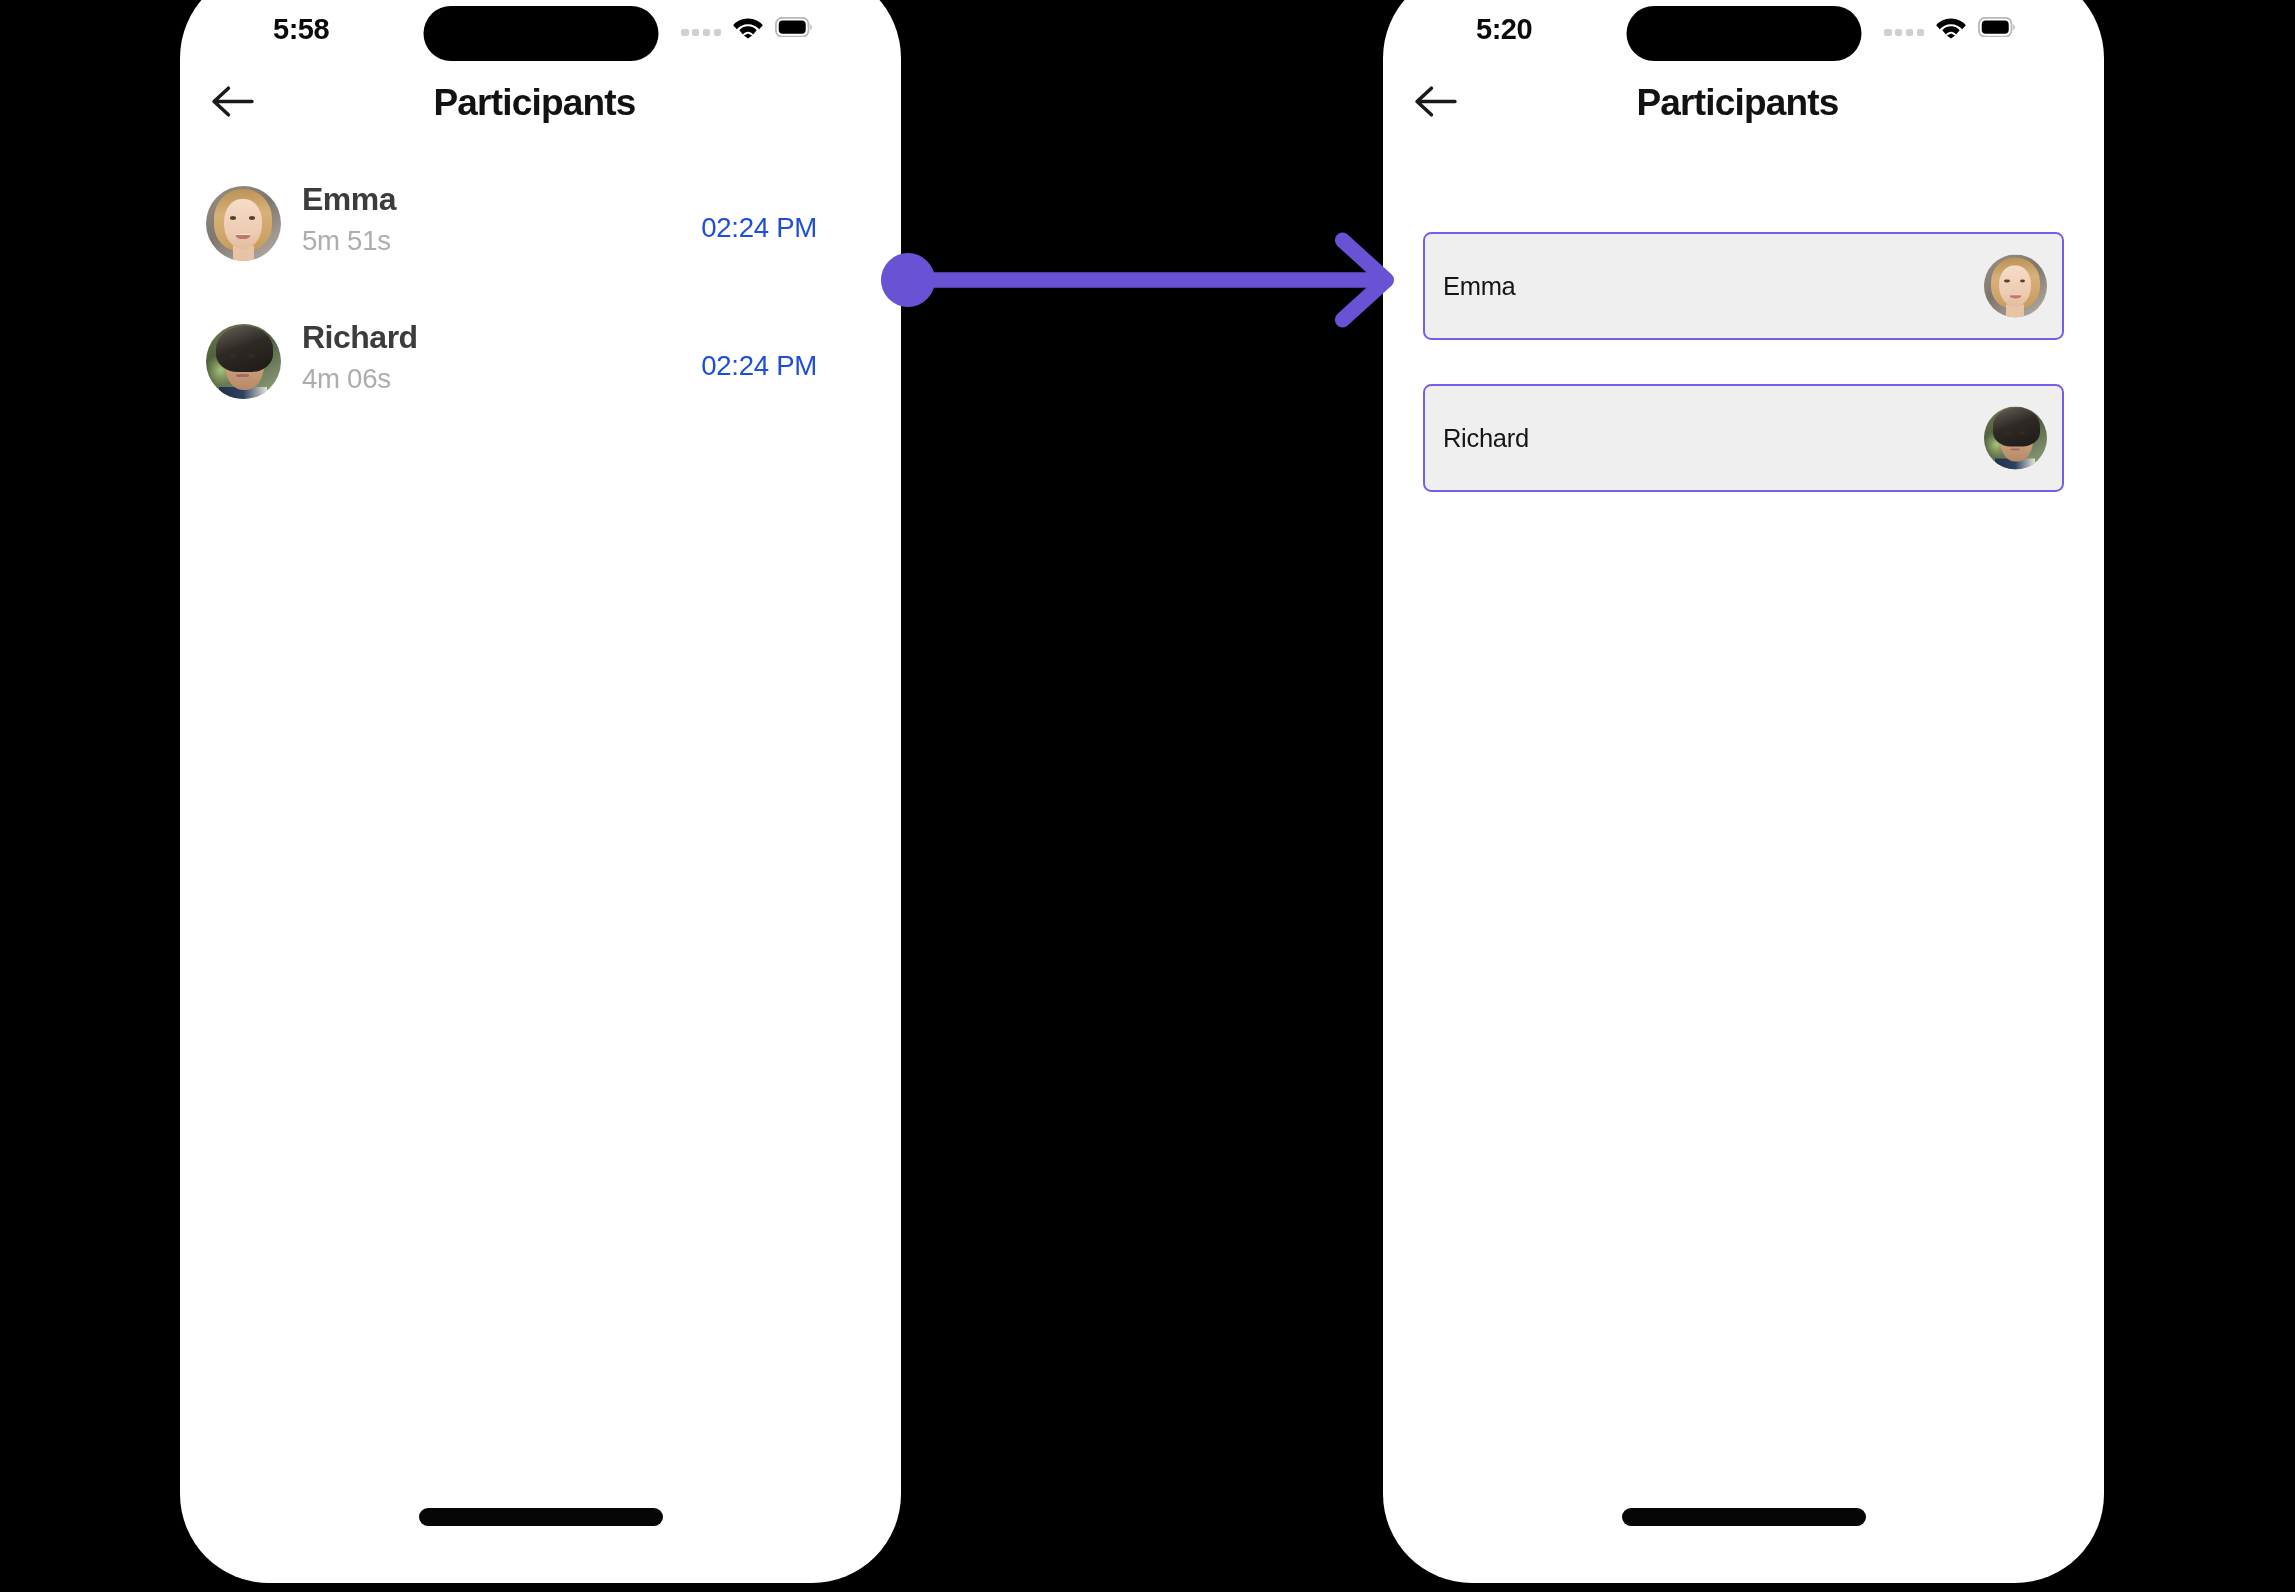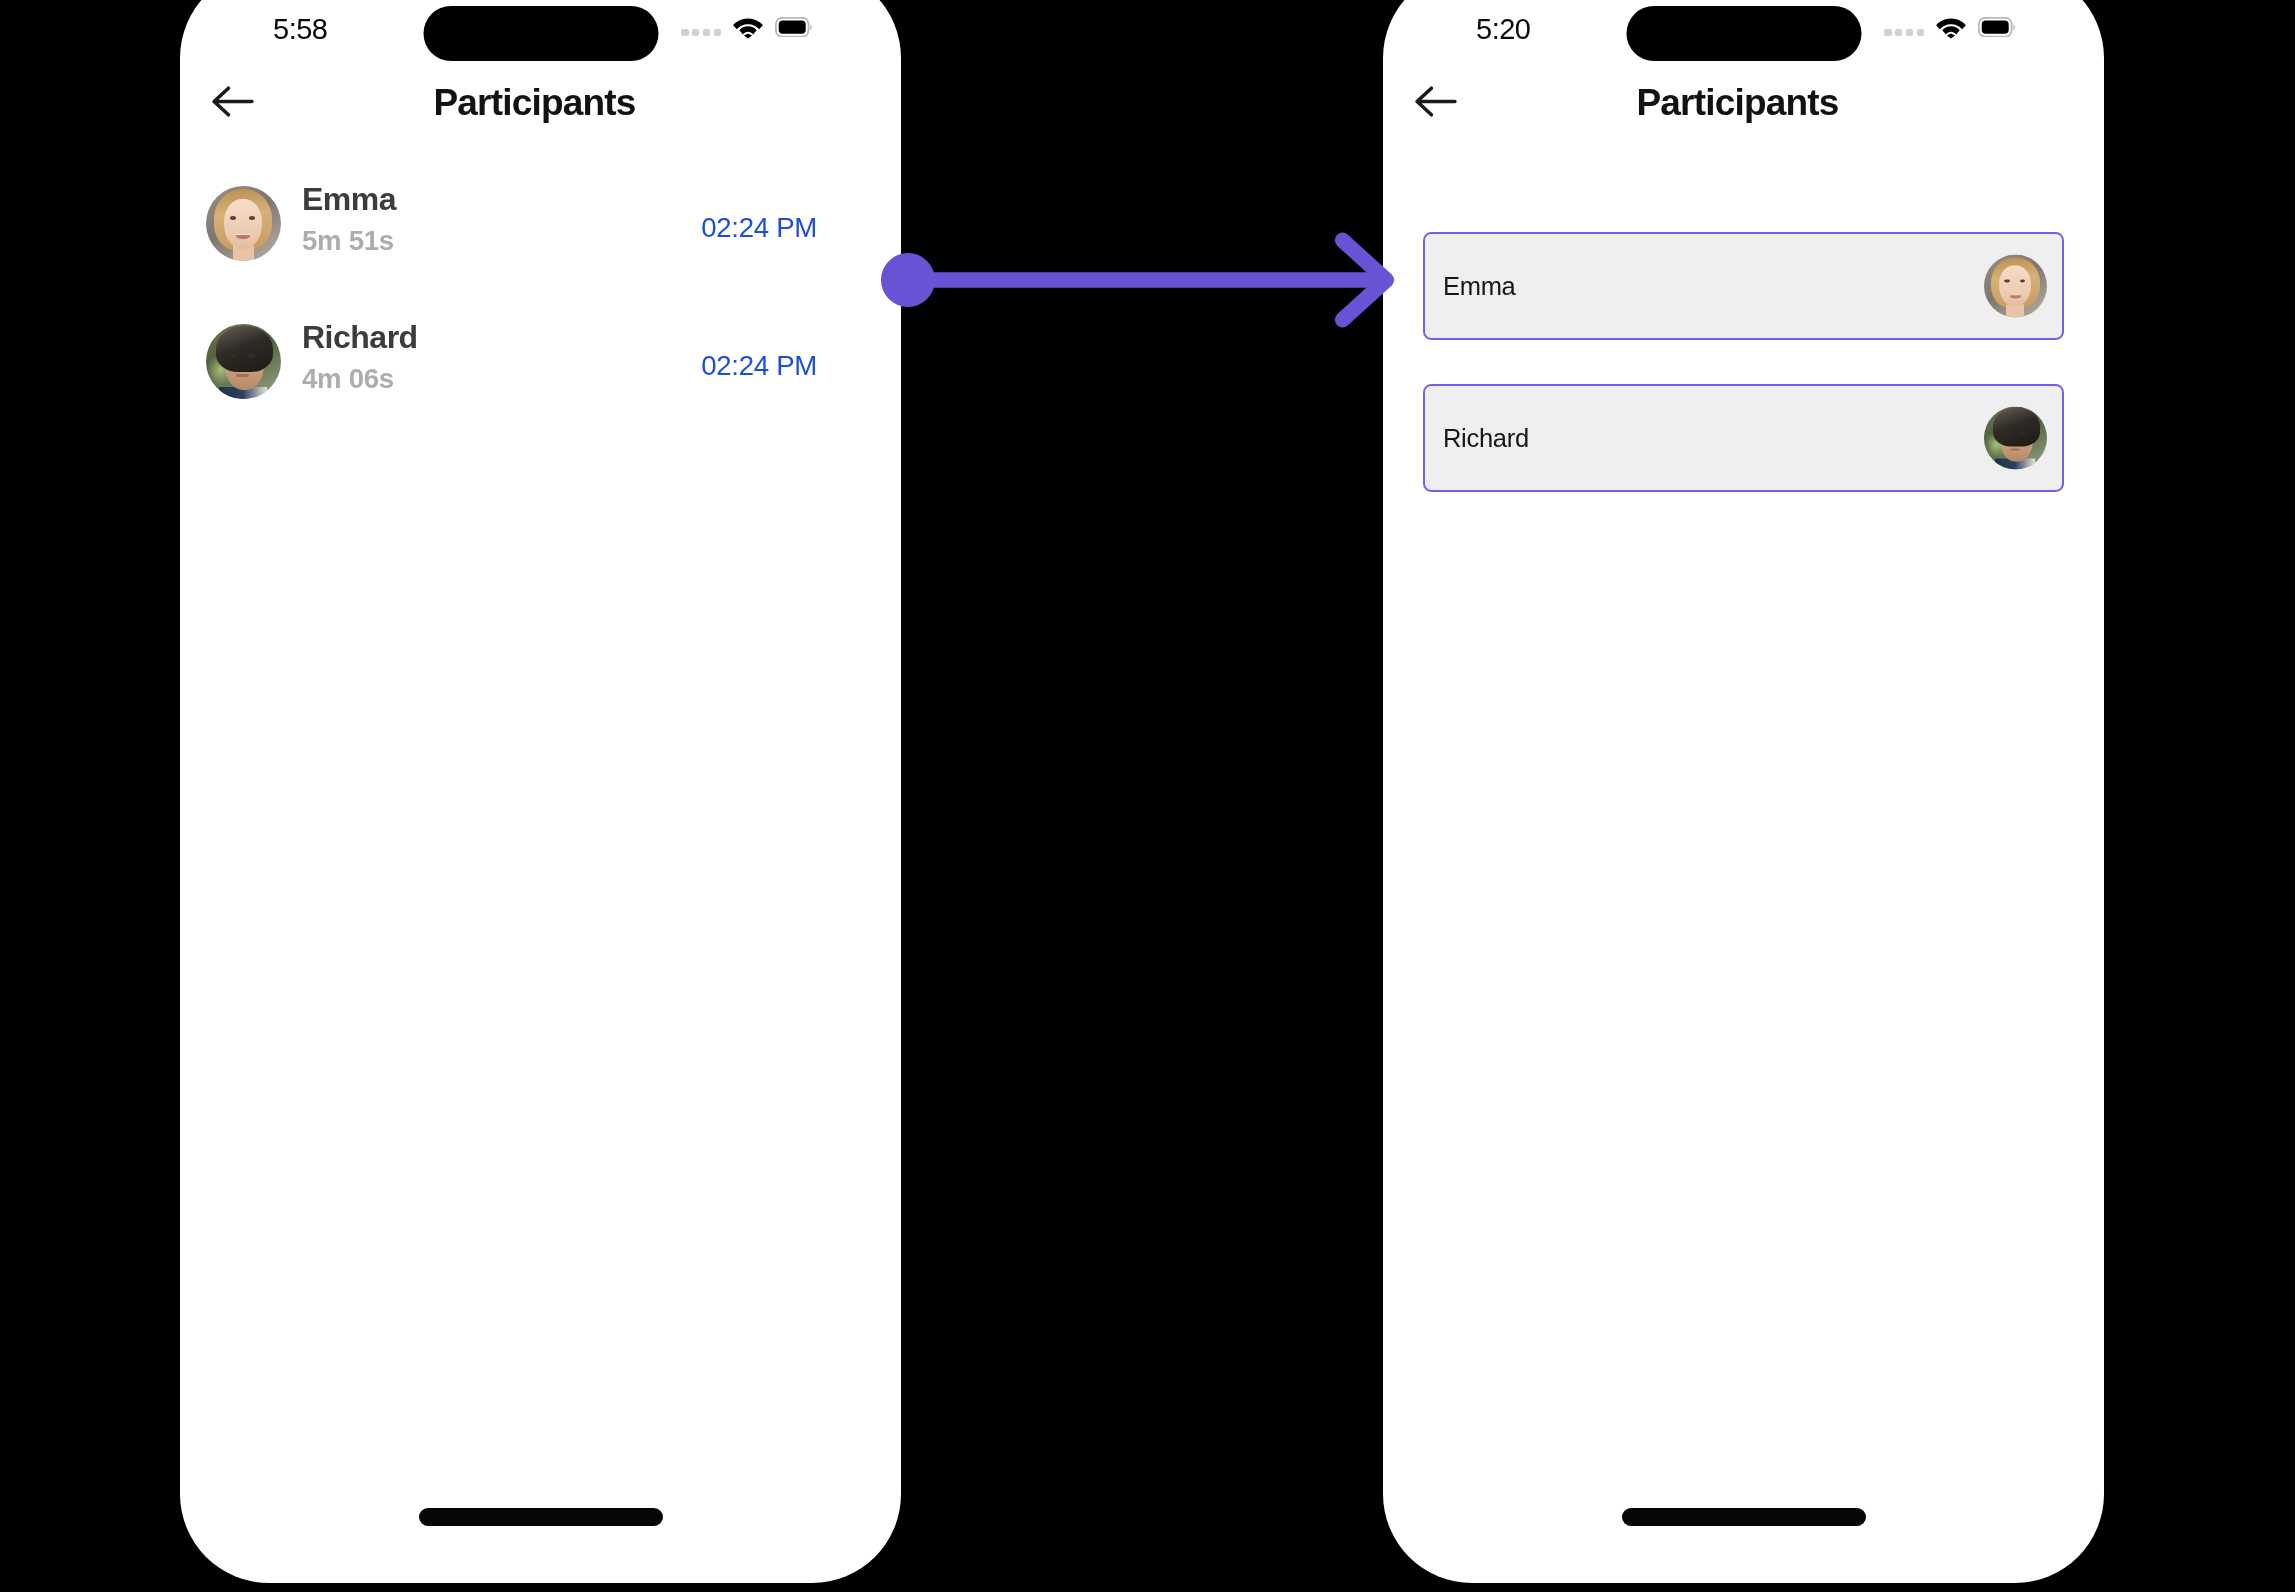--- a/index.html
+++ b/index.html
@@ -50,21 +50,21 @@
     left: 0;
     right: 0;
     top: 0;
     height: 66px;
   }
   .status-time {
     position: absolute;
     left: 93px;
     top: 13.3px;
     font-size: 29px;
-    font-weight: 400;
+    font-weight: 700;
     color: #0a0a0a;
     letter-spacing: -0.5px;
     text-align: right;
   }
   .dynamic-island {
     position: absolute;
     left: 50%;
     transform: translateX(-50%);
     top: 5.6px;
     width: 235px;
@@ -156,21 +156,21 @@
   }
   .row-a .name {
     font-size: 32px;
     font-weight: 700;
     color: #3c3c3c;
     letter-spacing: -0.5px;
     line-height: 1.2;
   }
   .row-a .dur {
     font-size: 27.6px;
-    font-weight: 700;
+    font-weight: 400;
     color: #adadad;
     letter-spacing: -0.3px;
     margin-top: 6.1px;
   }
   .row-a .time {
     position: absolute;
     right: 84px;
     top: 44px;
     font-size: 27.6px;
     font-weight: 500;

